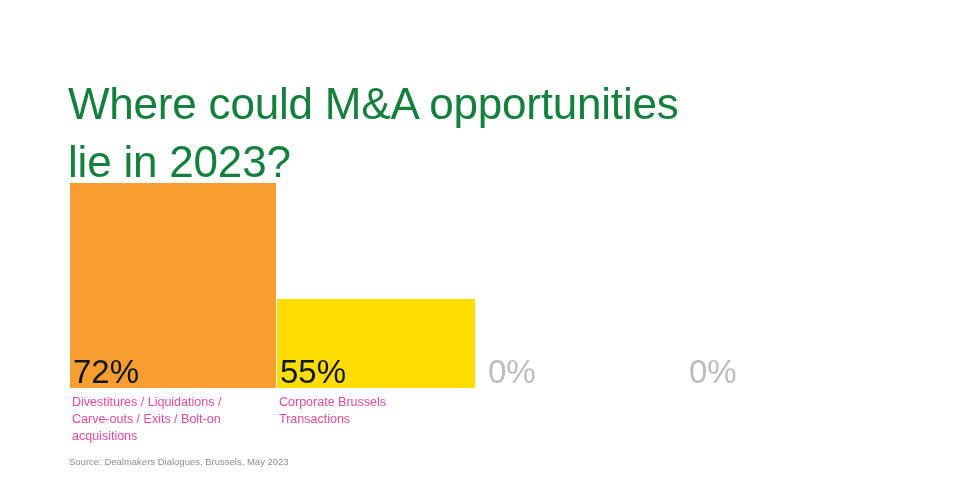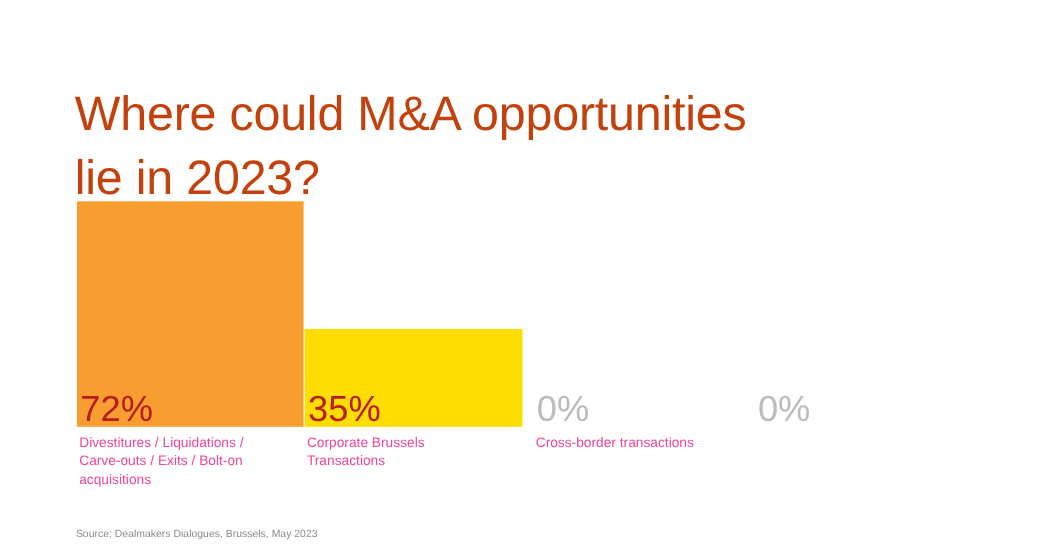--- a/index.html
+++ b/index.html
@@ -23,21 +23,21 @@
   #chart-title {
     position: absolute;
     left: 68px;
     top: 46px;
     width: 760px;
     font-family: "Liberation Sans", sans-serif;
     font-size: 44px;
     line-height: 58px;
     font-weight: 300;
     letter-spacing: -0.2px;
-    color: #c2410c;
+    color: #15803d;
     white-space: pre-line;
   }
 
   
   #plot-area {
     position: absolute;
     left: 0;
     top: 0;
     width: 959px;
     height: 501px;
@@ -60,21 +60,21 @@
     position: absolute;
     left: 3px;
     bottom: 113px;
     font-family: "Liberation Sans", sans-serif;
     font-size: 33px;
     font-weight: 300;
     line-height: 33px;
     letter-spacing: 0px;
     white-space: nowrap;
   }
-  .bar-value.on-bar { color: #b91c1c; }
+  .bar-value.on-bar { color: #0f172a; }
   .bar-value.off-bar { color: #bcbcbc; }
 
   .bar-label {
     position: absolute;
     top: 394px;
     left: 2px;
     font-family: "Liberation Sans", sans-serif;
     font-size: 12.5px;
     line-height: 17px;
     font-weight: 400;
@@ -86,21 +86,20 @@
   #source-note {
     position: absolute;
     left: 69px;
     top: 455px;
     font-family: "Liberation Sans", sans-serif;
     font-size: 9.5px;
     line-height: 13px;
     font-weight: 400;
     color: #8c8c8c;
     white-space: nowrap;
-    margin-top: 24px;
   }
 </style>
 </head>
 <body>
 
 <div id="canvas">
 
   <h1 id="chart-title">Where could M&amp;A opportunities
 lie in 2023?</h1>
 
@@ -109,29 +108,28 @@
     <div class="bar-column" style="left:70px; width:206px;">
       <div class="bar-rect" style="height:205px; background:#f89e30;"></div>
       <div class="bar-value on-bar">72%</div>
       <div class="bar-label">Divestitures / Liquidations /
 Carve-outs / Exits / Bolt-on
 acquisitions</div>
     </div>
 
     <div class="bar-column" style="left:277px; width:198px;">
       <div class="bar-rect" style="height:89px; background:#ffdd00;"></div>
-      <div class="bar-value on-bar">35%</div>
+      <div class="bar-value on-bar">55%</div>
       <div class="bar-label">Corporate Brussels
 Transactions</div>
     </div>
 
     <div class="bar-column" style="left:485px; width:198px;">
       <div class="bar-rect" style="height:0px; background:#ffffff;"></div>
       <div class="bar-value off-bar">0%</div>
-      <div class="bar-label">Cross-border transactions</div>
     </div>
 
     <div class="bar-column" style="left:686px; width:210px;">
       <div class="bar-rect" style="height:0px; background:#ffffff;"></div>
       <div class="bar-value off-bar">0%</div>
     </div>
 
   </div>
 
   <div id="source-note">Source: Dealmakers Dialogues, Brussels, May 2023</div>

